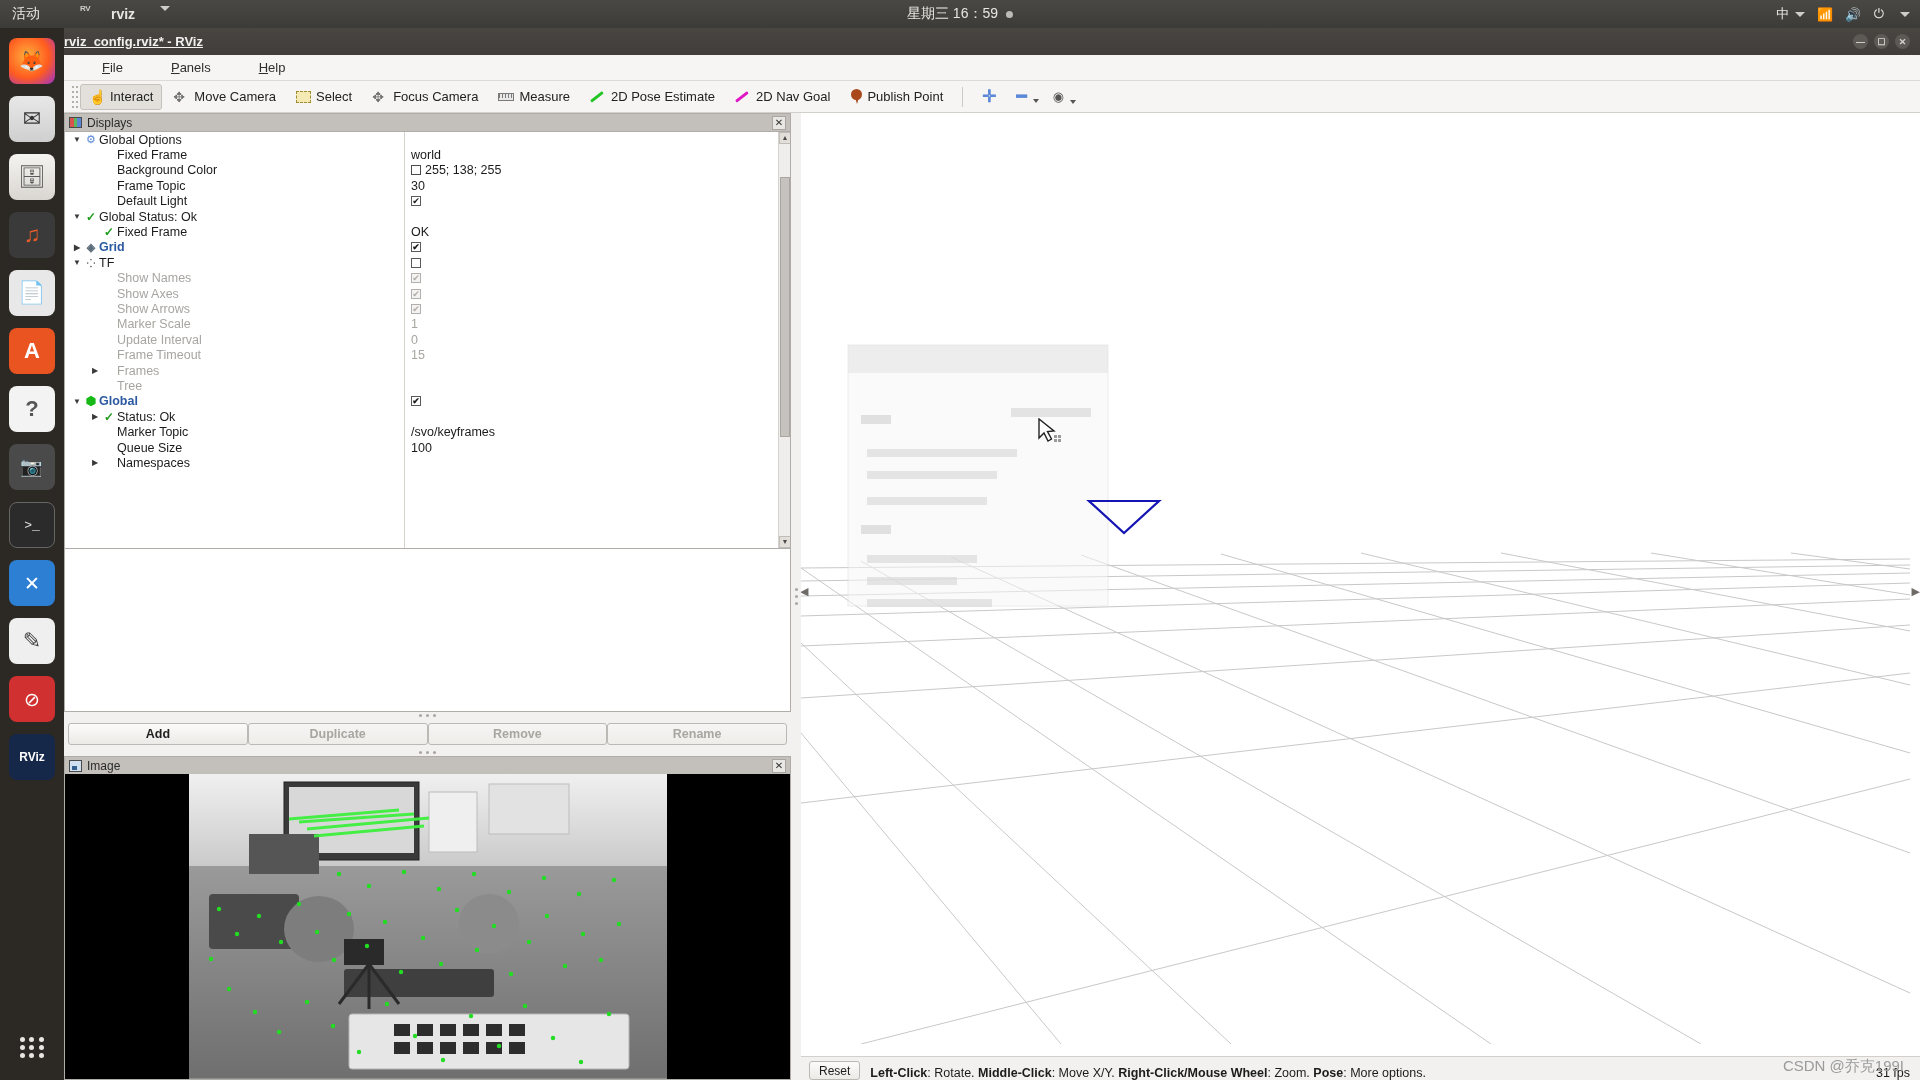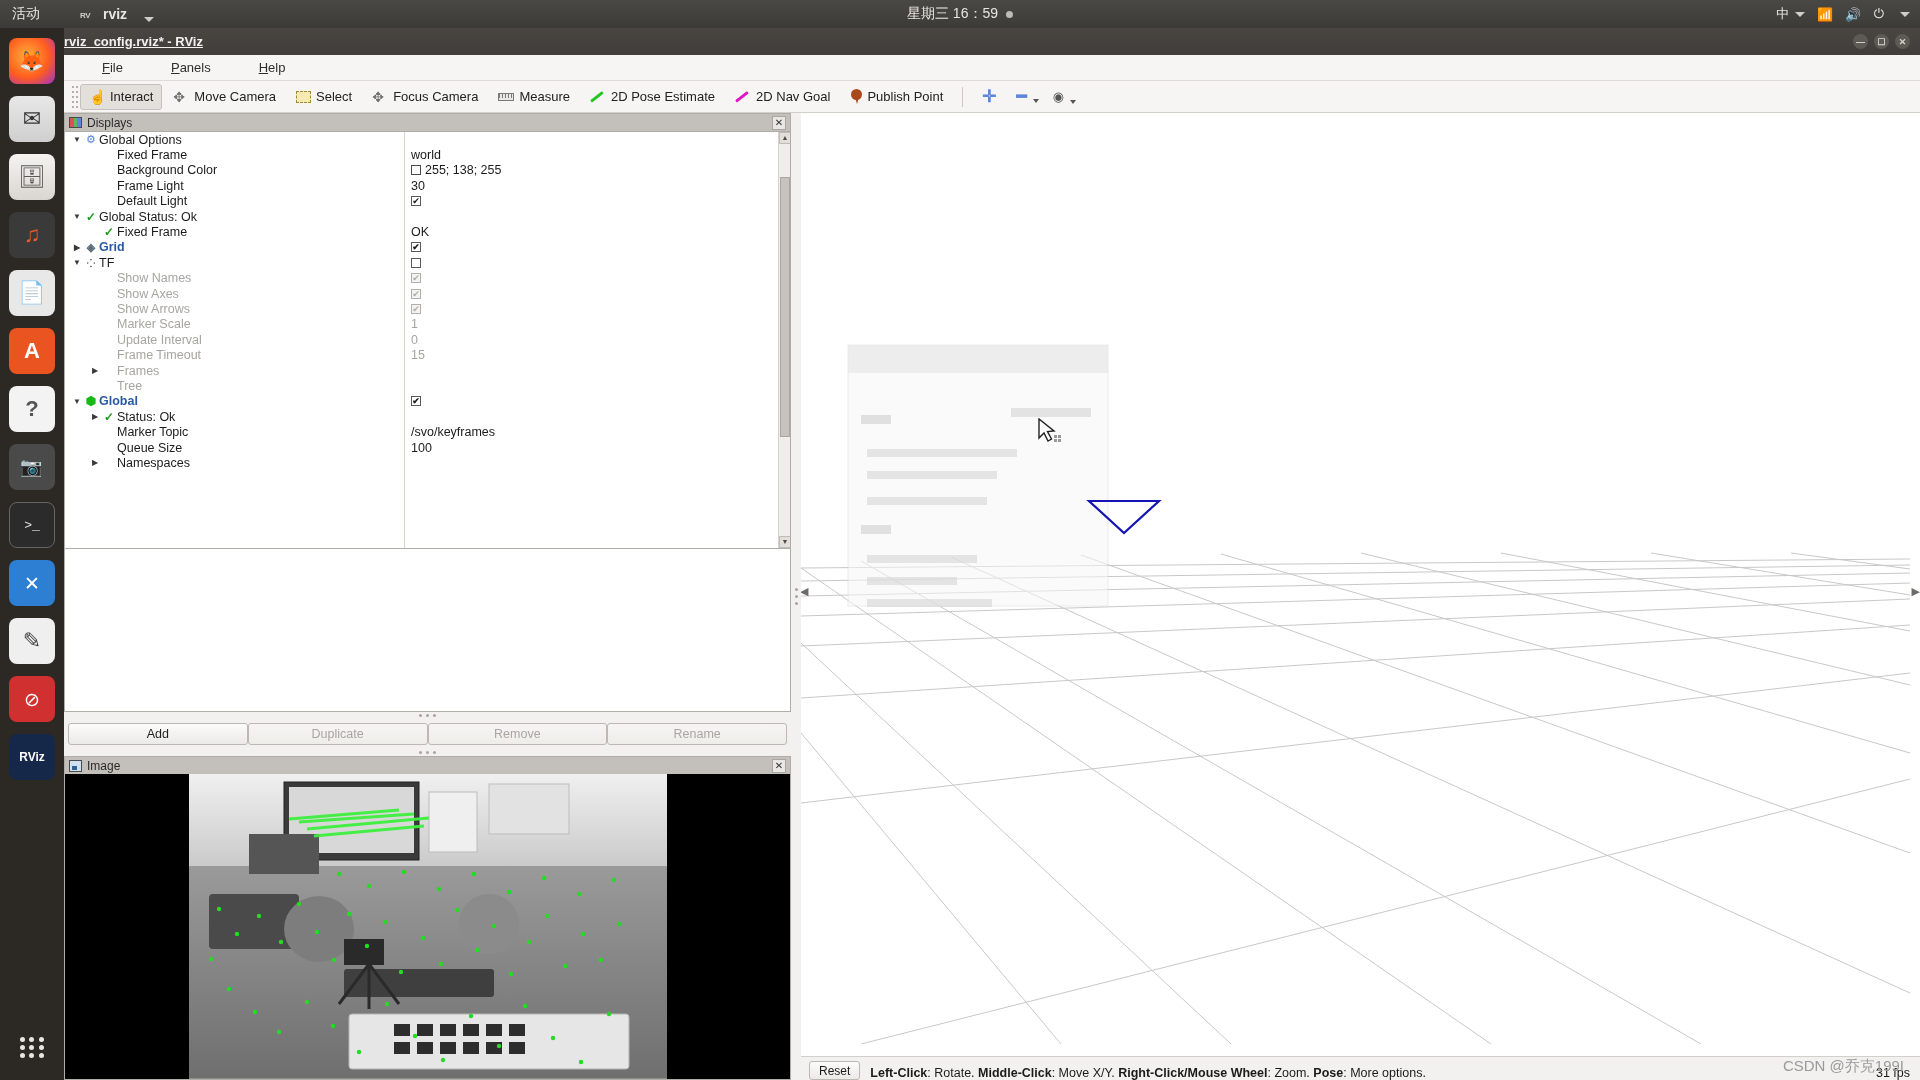--- a/index.html
+++ b/index.html
@@ -12,21 +12,21 @@
   #root { position: relative; width: 1920px; height: 1080px; }
 
   
   .gnome-topbar {
     position: absolute; left: 0; top: 0; width: 1920px; height: 28px;
     background: linear-gradient(180deg,#4a4845 0%, #3d3b38 100%);
     color: #e8e6e3; font-size: 14px;
     display: flex; align-items: center;
   }
   .gnome-activities { margin-left: 12px; font-size: 14px; color:#e8e6e3; }
-  .gnome-app { margin-left: 40px; display:flex; align-items:flex-end; gap:13px; font-weight:bold; color:#e8e6e3;}
+  .gnome-app { margin-left: 40px; display:flex; align-items:flex-start; gap:21px; font-weight:bold; color:#e8e6e3;}
   .rviz-mini {
     font-size: 8px; font-weight: bold; color: #cfcdc9;
     letter-spacing: -0.5px; transform: translateY(-2px);
   }
   .caret-dn {
     width:0;height:0;border-left:5px solid transparent;border-right:5px solid transparent;
     border-top:5px solid #cfcdc9; margin-left:4px;
   }
   .gnome-clock {
     position:absolute; left:50%; transform:translateX(-50%);
@@ -182,21 +182,21 @@
   .tree-scroll .arrow-up { top:0; }
   .tree-scroll .arrow-dn { bottom:0; }
   .tree-scroll .thumb { position:absolute; left:1px; width:10px; top:45px; height:260px;
     background:#c6c3bf; border:1px solid #aaa7a3; }
 
   .empty-area { flex:1 1 auto; background:#fff; border:1px solid #b0ada9; border-top:none; }
   .h-grip { height:7px; display:flex; align-items:center; justify-content:center; background:#f2f1f0;}
   .h-grip i { width:3px;height:3px;border-radius:50%;background:#a9a6a2;
               box-shadow:-7px 0 0 #a9a6a2, 7px 0 0 #a9a6a2; display:block;}
 
-  .btn-row { display:flex; gap:0; padding:4px 4px 4px 4px; background:#f2f1f0; }
+  .btn-row { display:flex; gap:0; padding:4px 4px 4px 4px; background:#f2f1f0;font-weight:bold; }
   .btn {
     flex:1 1 0; height:22px; font-size:12.5px; color:#1f1f1f;
     background: linear-gradient(180deg,#fbfbfa 0%, #eceae7 100%);
     border:1px solid #bcb9b5; border-radius:3px;
     display:flex; align-items:center; justify-content:center;
   }
   .btn.disabled { color:#a9a6a2; background: linear-gradient(180deg,#f6f5f4 0%, #efedea 100%); }
 
   
   .image-panel { flex:0 0 auto; display:flex; flex-direction:column; }
@@ -376,21 +376,21 @@
                   <span>Fixed Frame</span>
                 </div>
                 <div class="row indent2">
                   <span class="tri none"></span>
                   <span class="itic"></span>
                   <span>Background Color</span>
                 </div>
                 <div class="row indent2">
                   <span class="tri none"></span>
                   <span class="itic"></span>
-                  <span>Frame Light</span>
+                  <span>Frame Topic</span>
                 </div>
                 <div class="row indent2">
                   <span class="tri none"></span>
                   <span class="itic"></span>
                   <span>Default Light</span>
                 </div>
                 <div class="row indent1">
                   <span class="tri open"></span>
                   <span class="itic chk-green">✓</span>
                   <span>Global Status: Ok</span>

